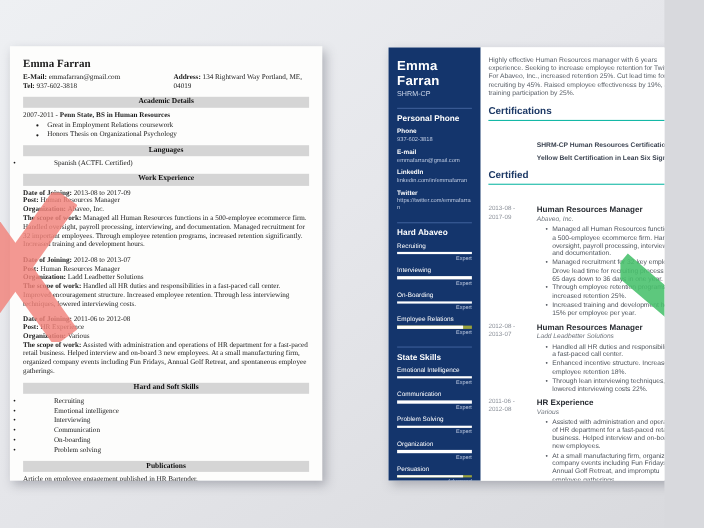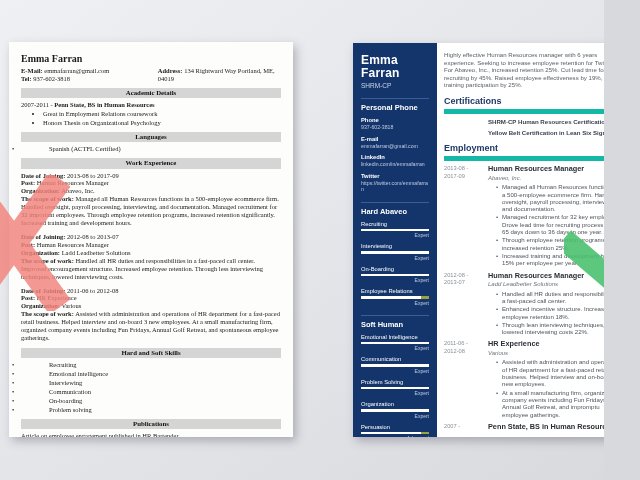--- a/index.html
+++ b/index.html
@@ -39,22 +39,22 @@
   .sb-label{font-weight:bold;font-size:5.8px;margin-top:5px;}
   .sb-value{font-size:5.2px;color:#bfcbe2;word-break:break-all;line-height:1.25;margin-top:1px;}
   .skill{margin-top:5px;}
   .skill-name{font-size:5.8px;}
   .skill-bar{height:2.5px;background:#9aa23c;margin-top:2px;width:100%;}
   .skill-fill{height:100%;background:#ffffff;}
   .skill-level{font-size:5px;color:#bfcbe2;text-align:right;margin-top:1px;}
   .rmain{flex:1;box-sizing:border-box;background:#fff;padding:8px 8px 6px 7px;
          font-size:6.1px;color:#4e545c;line-height:1.2;overflow:hidden;}
   .summary{color:#5a6068;font-size:6.1px;line-height:1.25;}
-  .rhead{color:#1e3a66;font-weight:bold;font-size:9px;border-bottom:5px solid #14b8a6;
-         padding-bottom:2px;margin:7px 0 4px 0;}
+  .rhead{color:#1e3a66;font-weight:bold;font-size:9px;border-bottom:1px solid #14b8a6;
+         padding-bottom:2px;margin:7px 0 19px 0;}
   .cert-line{font-weight:bold;color:#3a4250;margin:0 0 4px 44px;}
   .entry{display:flex;margin-bottom:4px;}
   .edate{width:44px;flex:none;color:#8b9099;font-size:5.7px;line-height:1.35;}
   .ebody{flex:1;}
   .etitle{font-weight:bold;color:#2a2e34;font-size:7.3px;}
   .ecompany{font-style:italic;color:#6e747c;font-size:6px;margin:1px 0 1px 0;}
   .ebody ul,.plain-ul{margin:1px 0 0 8px;padding:0;list-style:none;}
   .ebody li,.plain-ul li{position:relative;padding-left:6px;margin-bottom:1px;}
   .ebody li::before,.plain-ul li::before{content:"\2022";position:absolute;left:0;top:0;}
   .mark{position:absolute;pointer-events:none;}
@@ -172,21 +172,21 @@
         <div class="skill-level">Expert</div>
       </div>
       <div class="skill">
         <div class="skill-name">Employee Relations</div>
         <div class="skill-bar">
             <div class="skill-fill" style="width: 88%;"></div>
           </div>
         <div class="skill-level">Expert</div>
       </div>
 
-      <div class="sb-sec">Soft Human</div>
+      <div class="sb-sec">State Skills</div>
       <div class="skill">
         <div class="skill-name">Emotional Intelligence</div>
         <div class="skill-bar">
             <div class="skill-fill" style="width: 100%;"></div>
           </div>
         <div class="skill-level">Expert</div>
       </div>
       <div class="skill">
         <div class="skill-name">Communication</div>
         <div class="skill-bar">
@@ -218,21 +218,21 @@
 
     </div>
 
     <div class="rmain">
       <div class="summary">Highly effective Human Resources manager with 6 years experience. Seeking to increase employee retention for Twitter. For Abaveo, Inc., increased retention 25%. Cut lead time for recruiting by 45%. Raised employee effectiveness by 19%, and training participation by 25%.</div>
 
       <div class="rhead">Certifications</div>
       <div class="cert-line">SHRM-CP Human Resources Certification</div>
       <div class="cert-line">Yellow Belt Certification in Lean Six Sigma</div>
 
-      <div class="rhead">Employment</div>
+      <div class="rhead">Certified</div>
 
       <div class="entry">
         <div class="edate">
             <div>2013-08 -</div>
             <div>2017-09</div>
           </div>
         <div class="ebody">
           <div class="etitle">Human Resources Manager</div>
           <div class="ecompany">Abaveo, Inc.</div>
           <ul>

